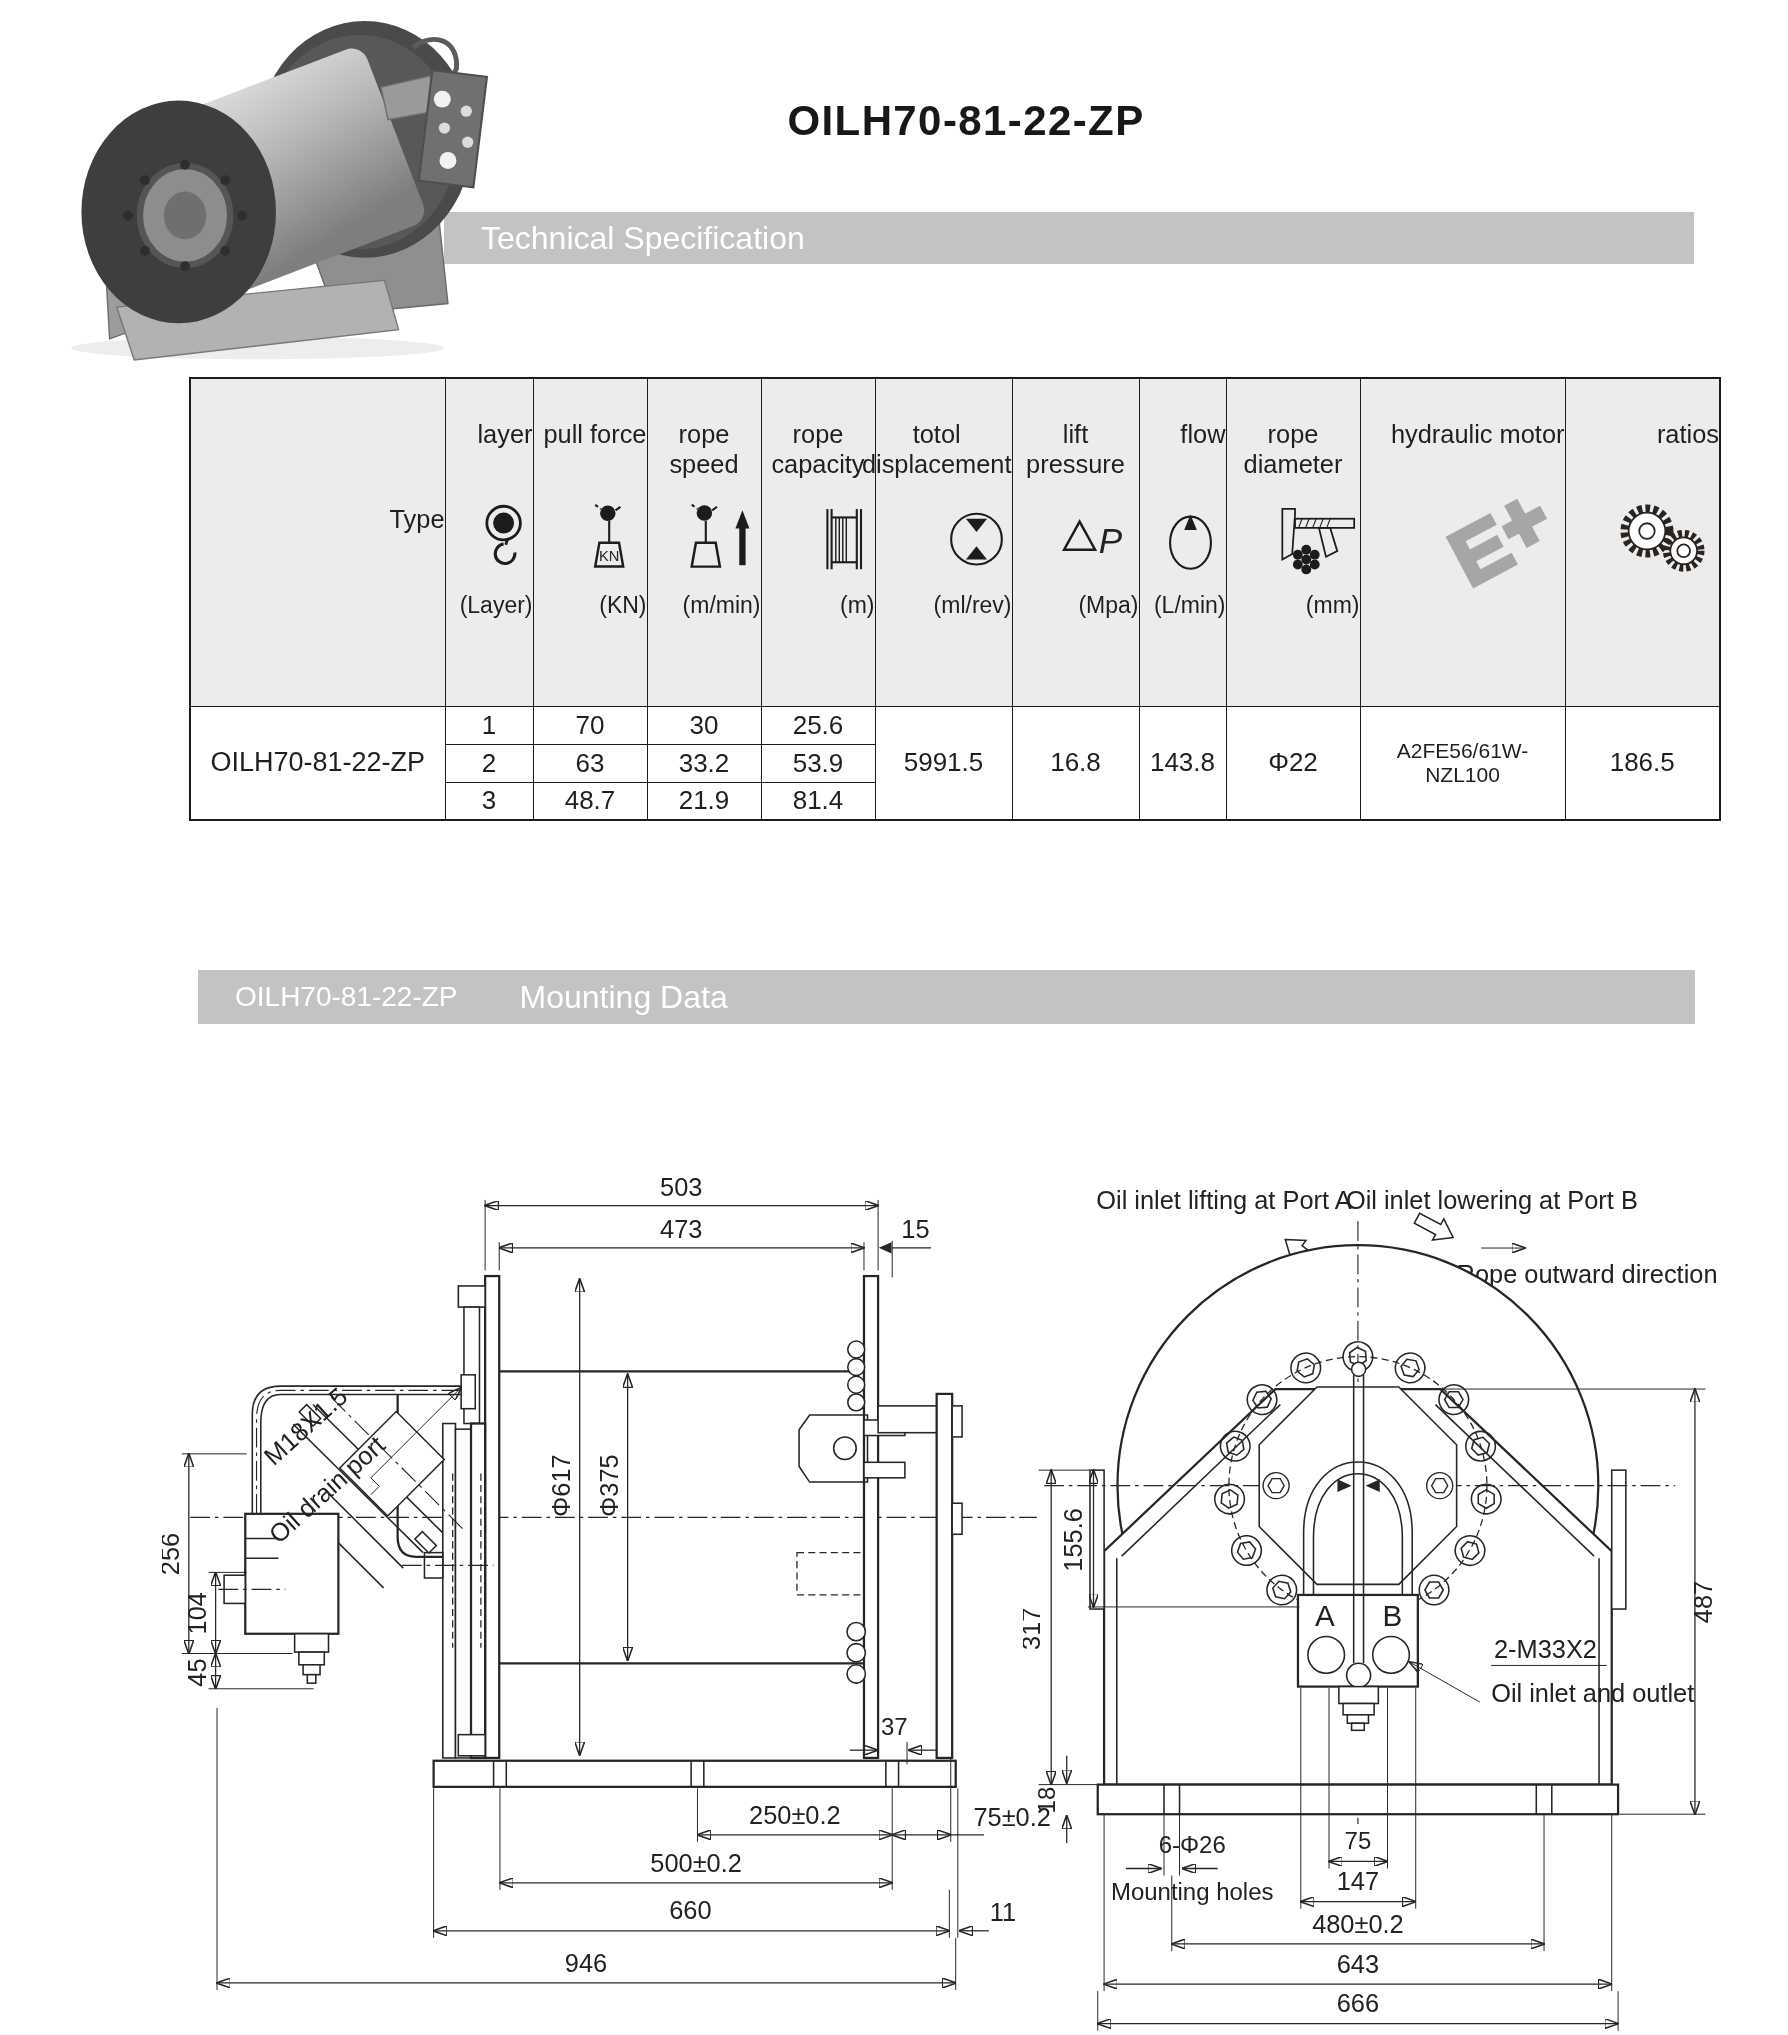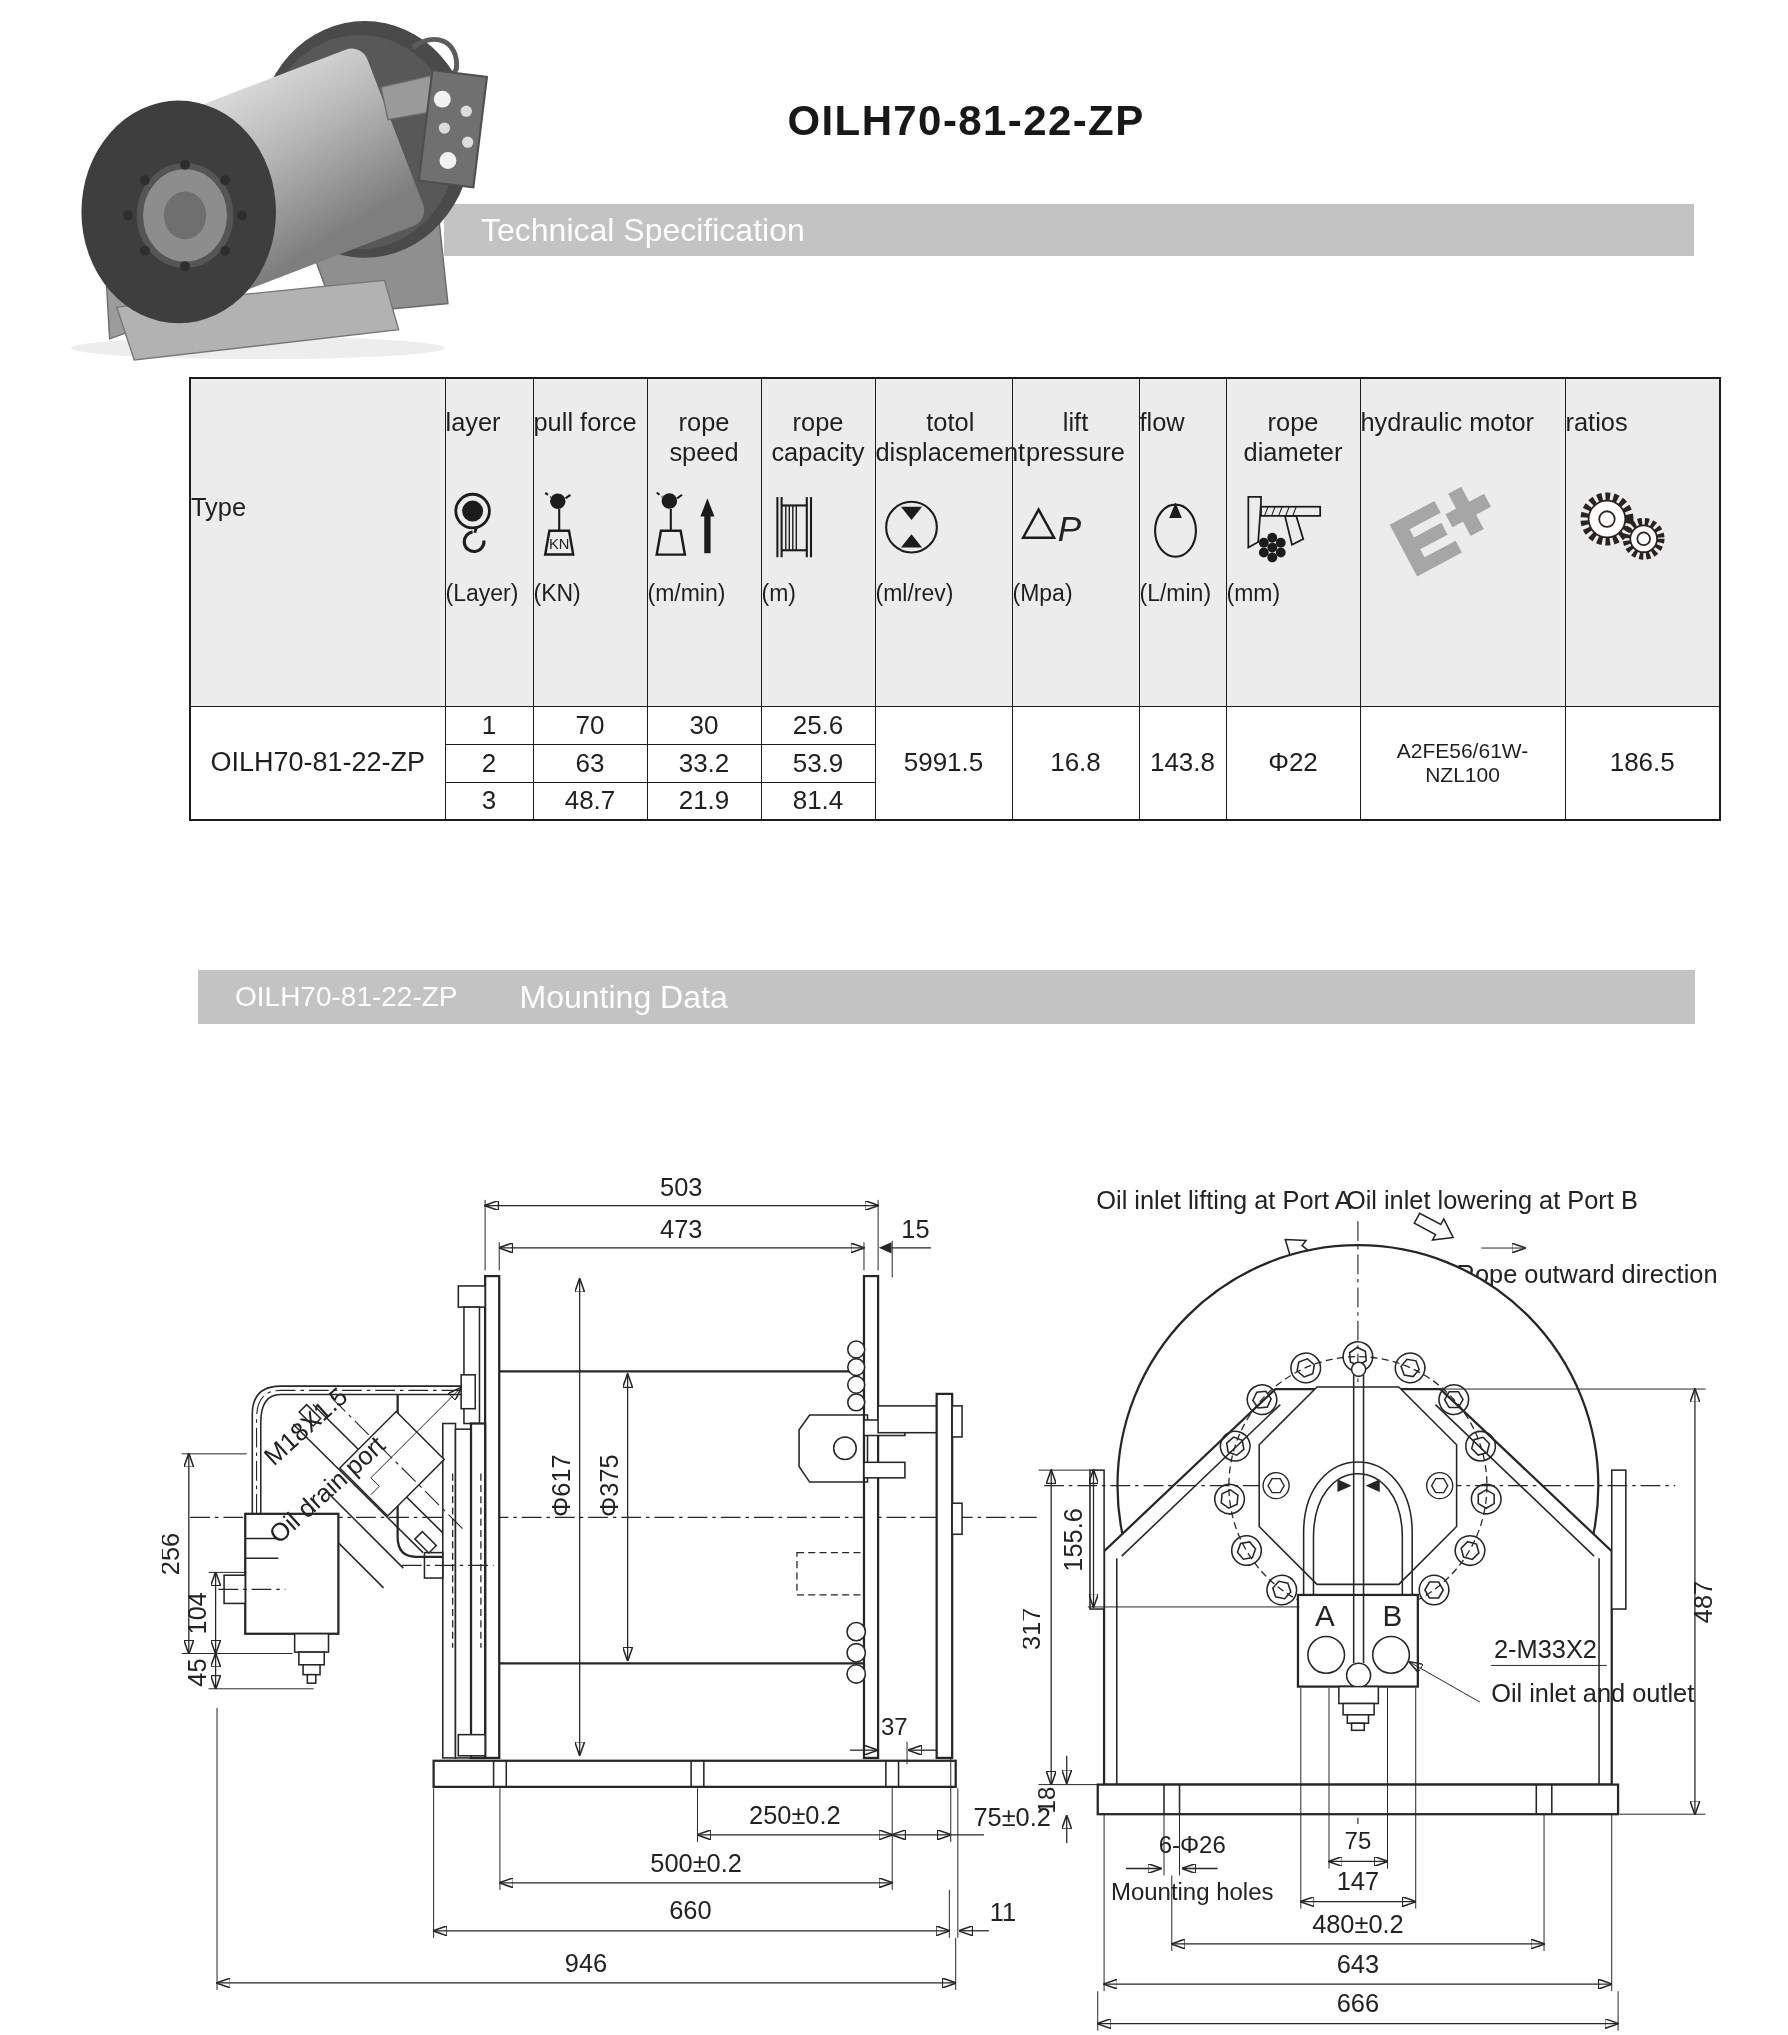--- a/index.html
+++ b/index.html
@@ -12,32 +12,32 @@
 
   
   #photo { left:39px; top:3.5px; width:469px; height:363px; z-index:3; }
   #page-title {
     left:677px; top:97px; width:578px; text-align:center;
     font-size:42px; font-weight:bold; letter-spacing:1.4px; color:#181818; z-index:2;
   }
   .banner {
     background:#c3c3c4; color:#ffffff; display:flex; align-items:center; z-index:1;
   }
-  #banner-spec { left:444px; top:204px; width:1250px; height:52px; font-size:32px; padding-left:37px; }
+  #banner-spec { left:444px; top:212px; width:1250px; height:52px; font-size:32px; padding-left:37px; }
   #banner-mount { left:198px; top:970px; width:1497px; height:54px; }
   #banner-mount .model { font-size:28px; padding-left:37px; }
   #banner-mount .label { font-size:32px; padding-left:62px; }
 
   
   #spec-table-wrap { left:189px; top:377px; width:1529px; }
   table.spec { border-collapse:collapse; width:1529px; table-layout:fixed; background:#fff; }
   table.spec th, table.spec td { border:1.4px solid #1c1c1c; }
   table.spec { border:2.8px solid #1c1c1c; }
   th.hd { background:#ececec; height:328px; vertical-align:top; font-weight:normal; border-bottom:2.8px solid #1c1c1c; }
-  .hcell { display:flex; flex-direction:column; align-items:flex-start; height:255px; }
+  .hcell { display:flex; flex-direction:column; align-items:flex-end; height:255px;margin-top:12px; }
   .hcell.center { justify-content:center;border-radius:24px; }
   .hlabel { font-size:25.4px; line-height:30px; padding-top:28px; min-height:96px; text-align:center; }
   .hcell.center .hlabel { padding-top:0; min-height:0; }
   .hicon  { flex:1; display:flex; align-items:center; justify-content:center; }
   .hunit  { font-size:23px; padding-bottom:40px; height:54px; }
   td.val  { font-size:26px; text-align:center; height:38px; }
   td.type { font-size:27px; text-align:center; }
   td.motor{ font-size:21px; text-align:center; letter-spacing:0;margin-left:40px; }
 
   

